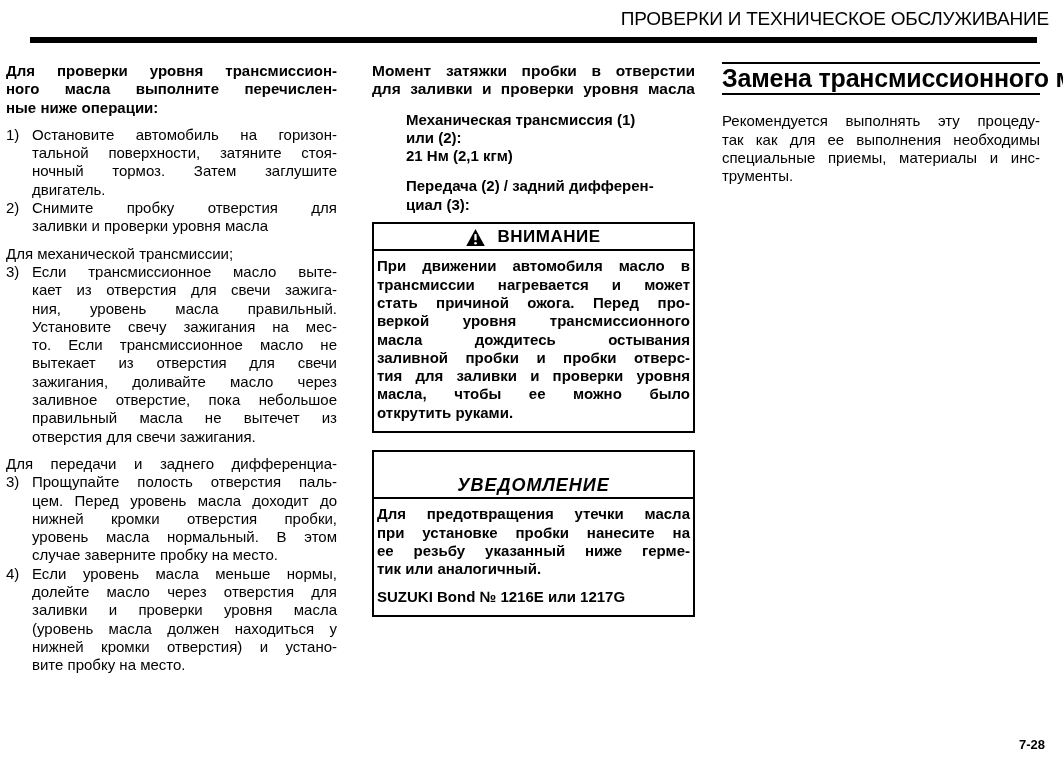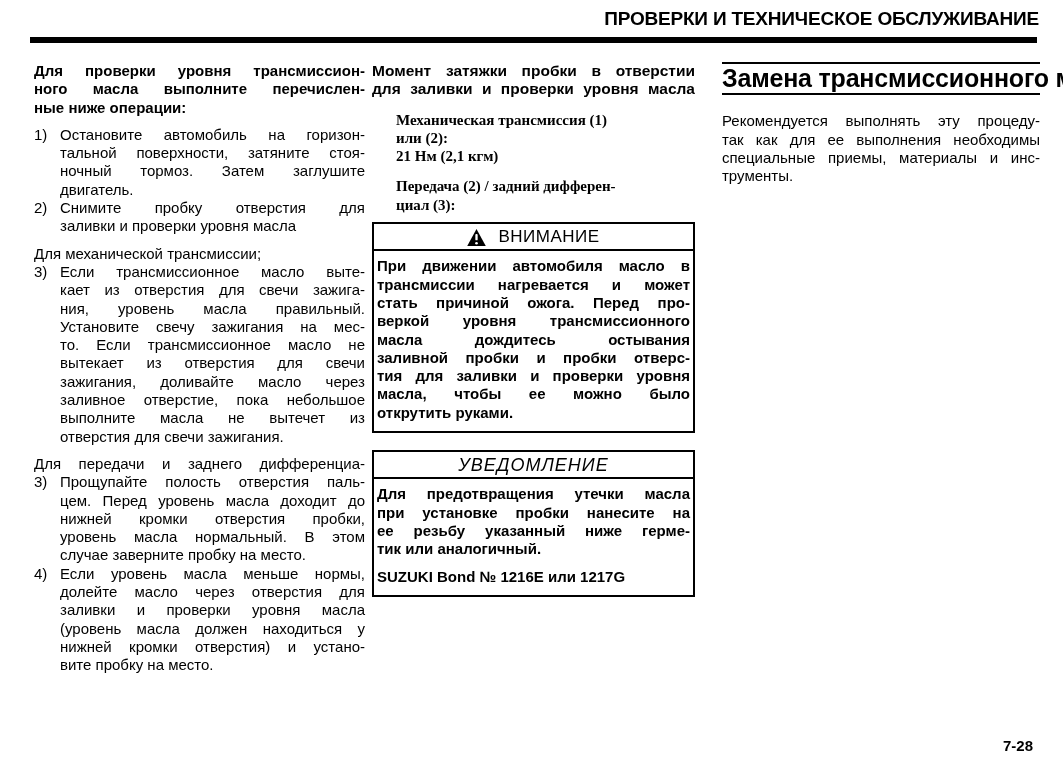--- a/index.html
+++ b/index.html
@@ -3,68 +3,68 @@
 <meta charset="utf-8">
 <style>
   html,body{margin:0;padding:0;}
   body{
     width:1063px;height:767px;background:#ffffff;color:#000;
     font-family:"Liberation Sans","DejaVu Sans",sans-serif;
     position:relative;overflow:hidden;
   }
   .page{position:absolute;inset:0;background:#fff;}
   .header-title{
-    position:absolute;top:8px;right:24px;
-    font-size:19px;font-weight:700;letter-spacing:-0.2px;white-space:nowrap;
+    position:absolute;top:8px;right:14px;
+    font-size:19px;font-weight:400;letter-spacing:-0.2px;white-space:nowrap;
   }
   .header-rule{
     position:absolute;top:37px;left:30px;width:1007px;height:6px;background:#000;
   }
   .col{position:absolute;top:62px;font-size:15px;line-height:18.3px;}
-  .col-left{left:34px;width:331px;}
+  .col-left{left:6px;width:331px;}
   .col-mid{left:372px;width:323px;}
   .col-right{left:722px;width:318px;}
   .bold{font-weight:700;}
 
   
   .line{text-align:justify;text-align-last:justify;}
   .line.last{text-align:right;text-align-last:left;}
   .just-all .line.last{text-align:justify;text-align-last:justify;}
   .left-align .line, .left-align .line.last{text-align:left;text-align-last:left;}
 
   
   .intro{margin-bottom:9px;}
   .list-item{position:relative;padding-left:26px;}
   .list-item .num{position:absolute;left:0;top:0;}
   .section-label{margin-top:9px;}
 
   
   .mid-heading{font-weight:700;font-size:15.5px;}
-  .spec{font-weight:700;margin-left:24px;margin-top:12px;font-family:Liberation Serif, serif;}
+  .spec{font-weight:700;margin-left:34px;margin-top:12px;}
   .box{border:2px solid #000;background:#fff;}
   .warning-box{margin-top:8px;}
   .notice-box{margin-top:17px;}
   .box-title{
-    border-bottom:2px solid #000;text-align:center;font-weight:400;
+    border-bottom:2px solid #000;text-align:center;font-weight:700;
     font-size:17px;padding:4px 0 3px;
     display:flex;align-items:center;justify-content:center;gap:12px;
     letter-spacing:0.5px;
   }
-  .notice-title{font-style:italic;font-size:18px;letter-spacing:1px;}
+  .notice-title{font-style:italic;font-size:18px;letter-spacing:1px;margin-top:20px;}
   .warn-icon{display:inline-flex;align-items:center;}
   .box-body{padding:6px 3px 9px;font-weight:700;}
   .product{margin-top:9px;white-space:nowrap;}
 
   
   .rrule{height:2px;background:#000;}
   .rheading{font-size:25px;font-weight:700;padding:5px 0 6px;white-space:nowrap;letter-spacing:-0.2px;}
   .rbody{margin-top:17px;}
 
   .page-num{
-    position:absolute;top:737px;right:30px;font-size:15px;font-weight:700;
+    position:absolute;top:737px;right:18px;font-size:13px;font-weight:700;
   }
 </style>
 </head>
 <body>
 
 <div class="page">
 
   <div class="header-title">ПРОВЕРКИ И ТЕХНИЧЕСКОЕ ОБСЛУЖИВАНИЕ</div>
   <div class="header-rule"></div>
 
@@ -98,21 +98,21 @@
       <span class="num">3)</span>
       <div>
           <div class="line">Если трансмиссионное масло выте-</div>
           <div class="line">кает из отверстия для свечи зажига-</div>
           <div class="line">ния, уровень масла правильный.</div>
           <div class="line">Установите свечу зажигания на мес-</div>
           <div class="line">то. Если трансмиссионное масло не</div>
           <div class="line">вытекает из отверстия для свечи</div>
           <div class="line">зажигания, доливайте масло через</div>
           <div class="line">заливное отверстие, пока небольшое</div>
-          <div class="line">выполните масла не вытечет из</div>
+          <div class="line">правильный масла не вытечет из</div>
           <div class="line last">отверстия для свечи зажигания.</div>
         </div>
     </div>
 
     <div class="section-label">
         <div class="line">Для передачи и заднего дифференциа-</div>
       </div>
 
     <div class="list-item">
       <span class="num">3)</span>

